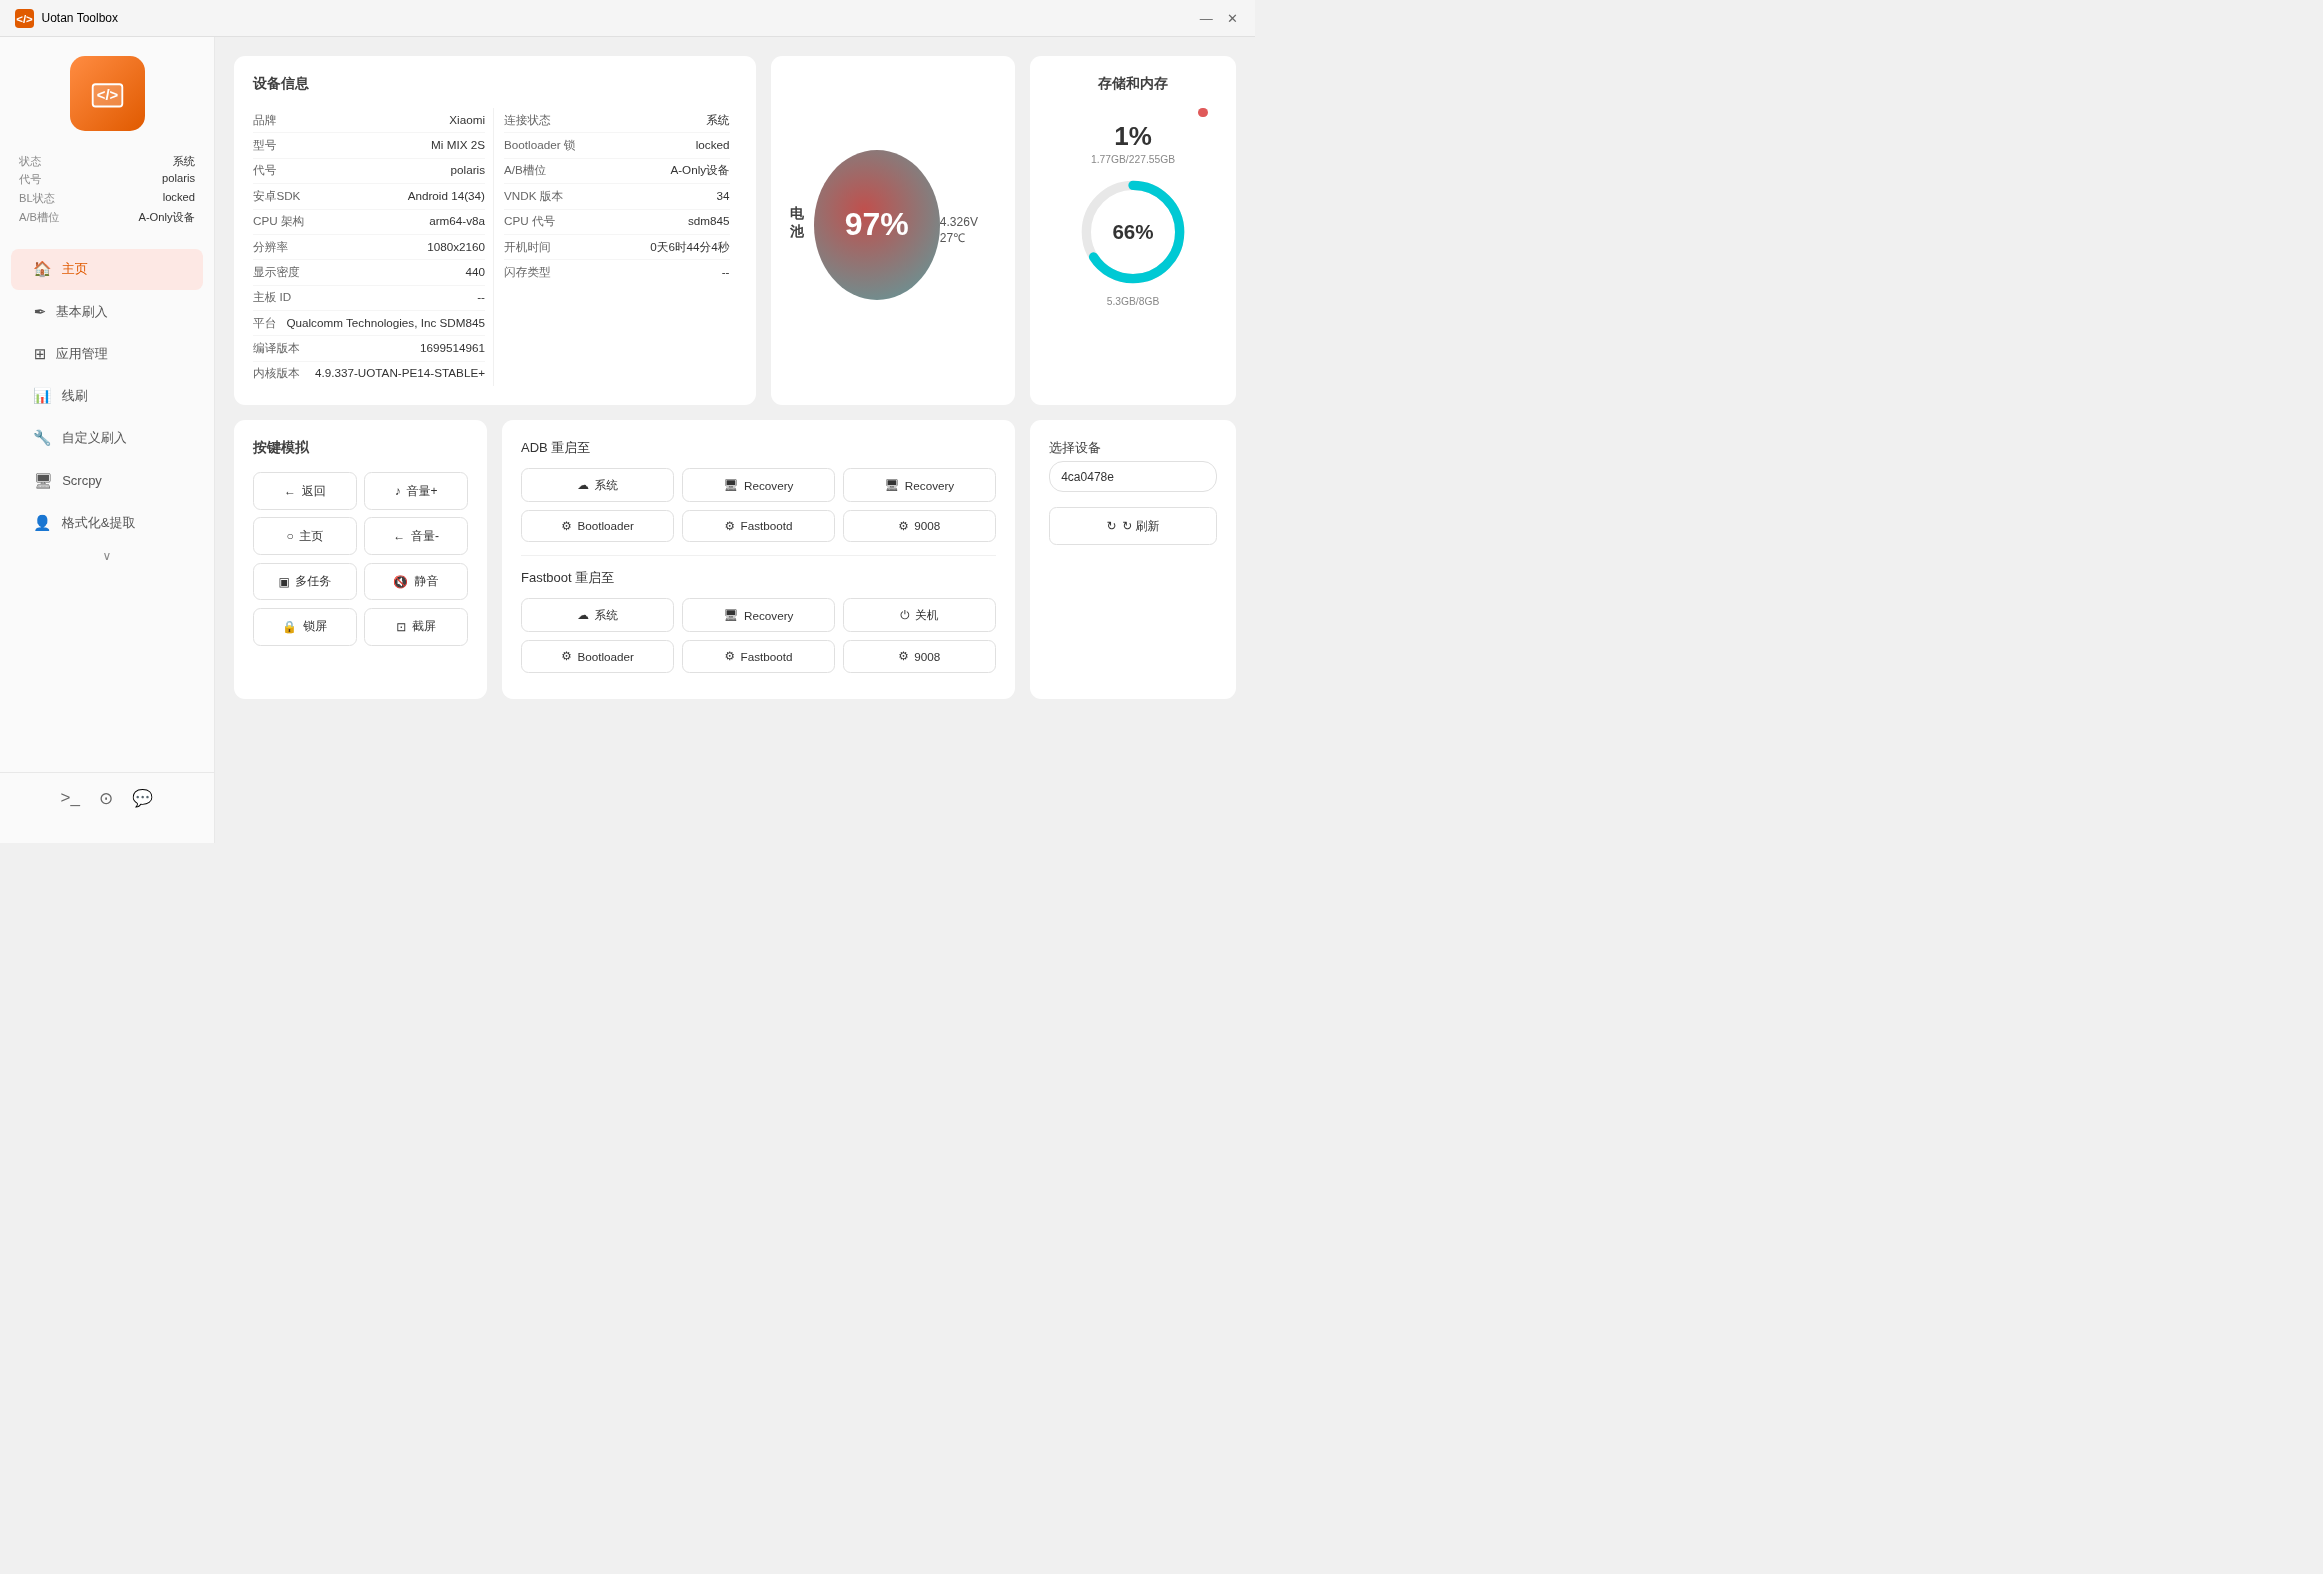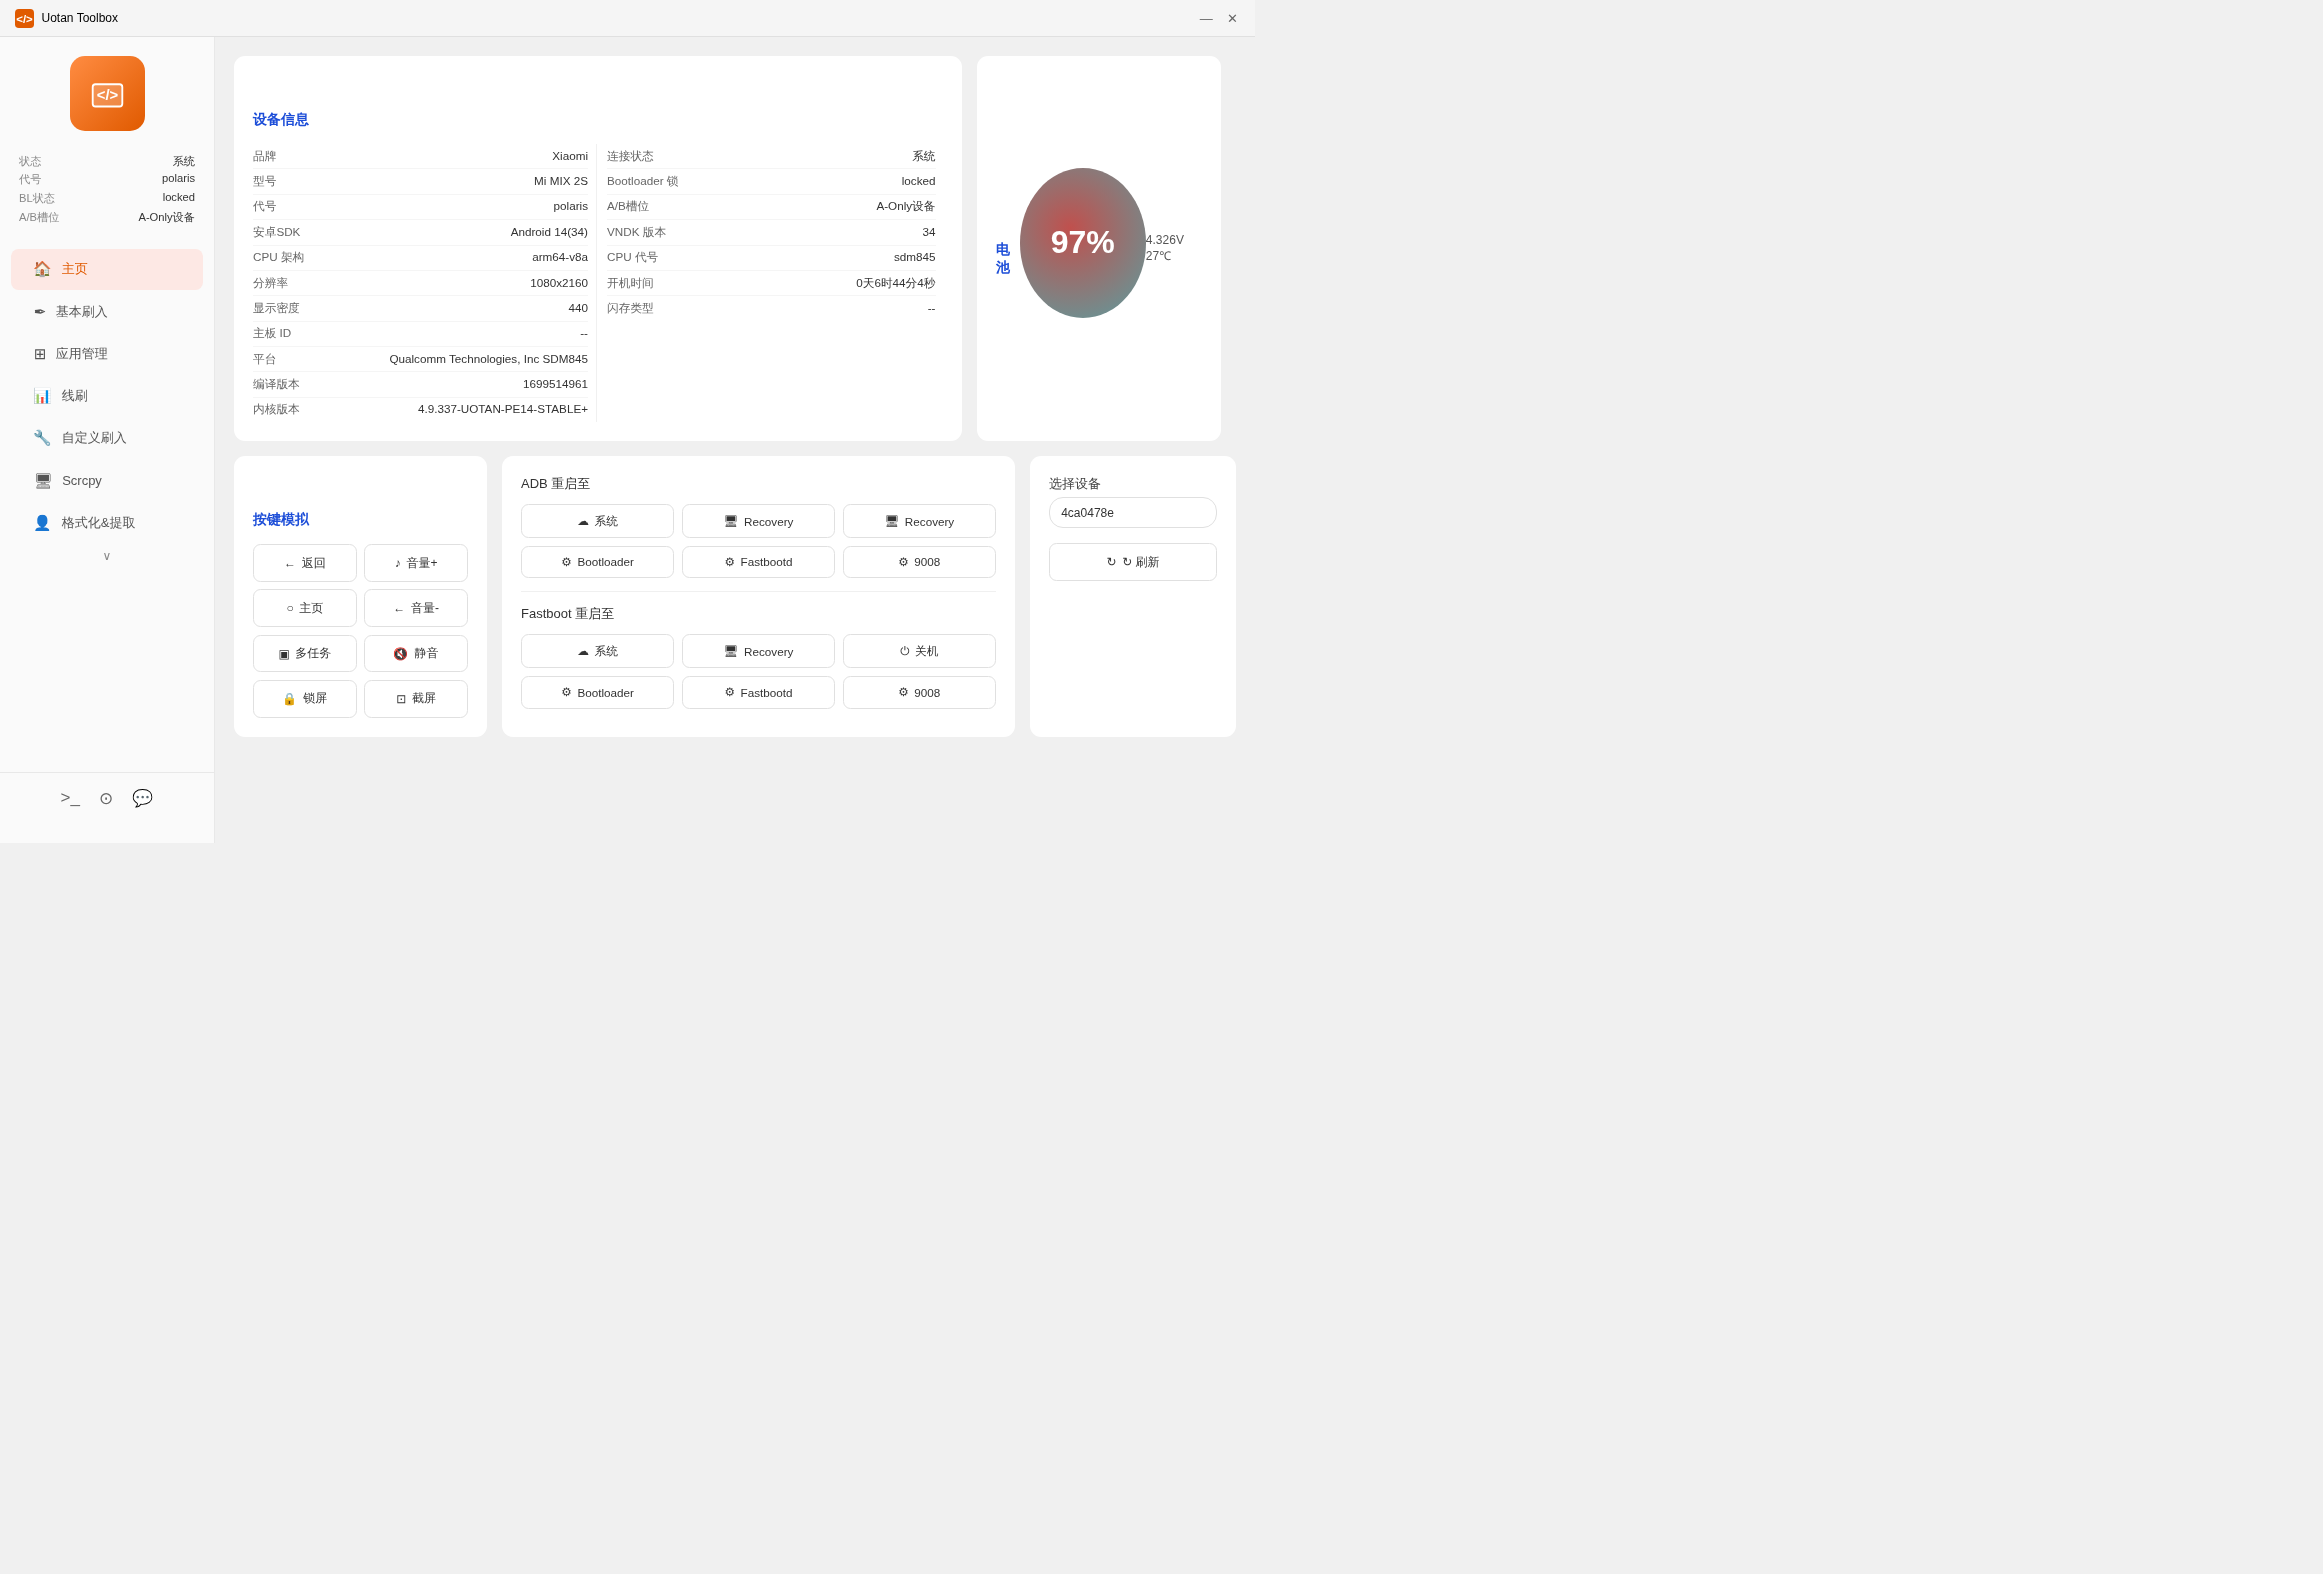--- a/index.html
+++ b/index.html
@@ -135,23 +135,22 @@
       margin-bottom: 15px;
     }
     .card {
       background: white;
       border-radius: 11.2px;
       padding: 19px;
     }
     .card-title {
       font-size: 14px;
       font-weight: 600;
-      color: #1d4ed8;
+      color: #404040;
       margin-bottom: 15px;
-      margin-top: 36px;
     }
     .device-info-card {
       grid-column: 1;
     }
     .info-grid {
       display: grid;
       grid-template-columns: 1fr 1fr;
       gap: 3px;
     }
     .info-row {
@@ -506,20 +505,36 @@
         <div class="card-title">电池</div>
         <div class="battery-circle">
           <span class="battery-percent">97%</span>
         </div>
         <div class="battery-stats">
           <span>4.326V</span>
           <span>27℃</span>
         </div>
       </div>
 
+      <div class="card storage-card">
+        <div class="card-title">存储和内存</div>
+        <div class="storage-indicator"></div>
+        <div class="storage-percent-main">1%</div>
+        <div class="storage-sub">1.77GB/227.55GB</div>
+        <div class="donut-container">
+          <svg class="donut-svg" width="112" height="112" viewBox="0 0 120 120">
+            <circle cx="60" cy="60" r="50" fill="none" stroke="#e8e8e8" stroke-width="10"></circle>
+            <circle cx="60" cy="60" r="50" fill="none" stroke="#00c9d4" stroke-width="10" stroke-dasharray="207 107" stroke-linecap="round"></circle>
+          </svg>
+          <div class="donut-center">
+            <span class="donut-percent">66%</span>
+          </div>
+        </div>
+        <div class="storage-sub2">5.3GB/8GB</div>
+      </div>
     </div>
 
     <div class="bottom-row">
 
       <div class="card keys-card">
         <div class="card-title">按键模拟</div>
         <div class="keys-grid">
           <button class="key-btn">
             <span>←</span>
             <span>返回</span>

